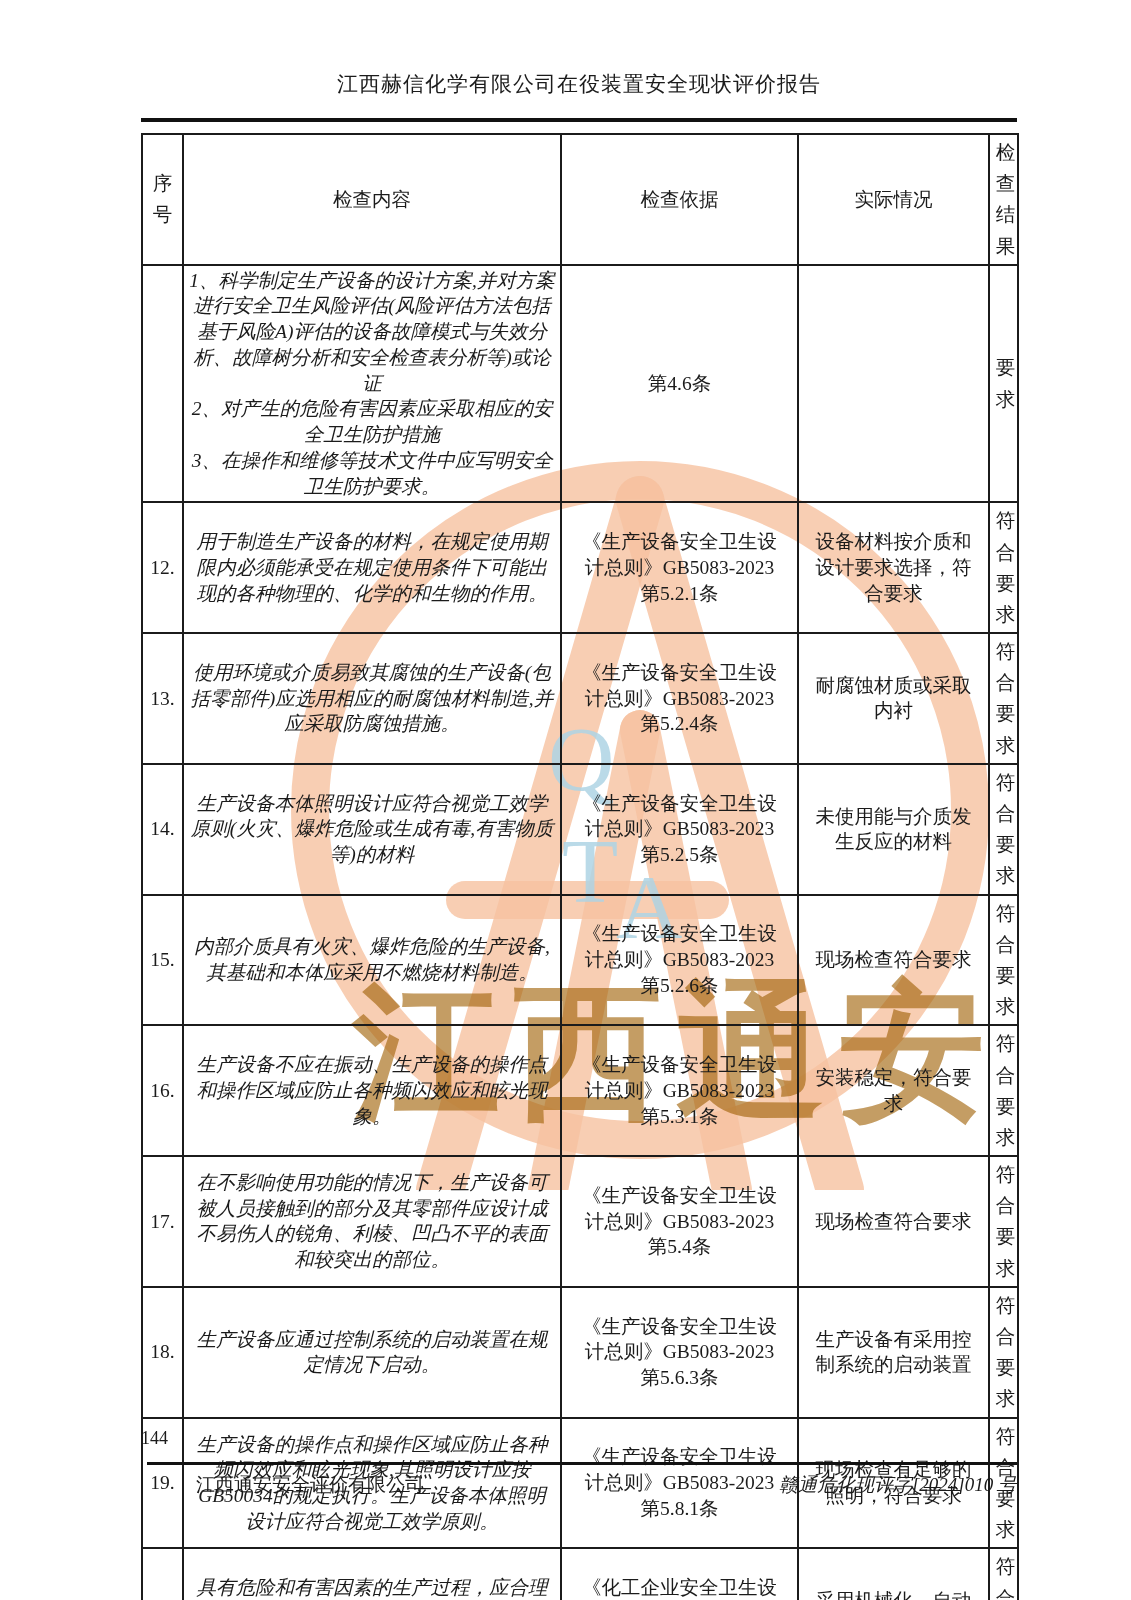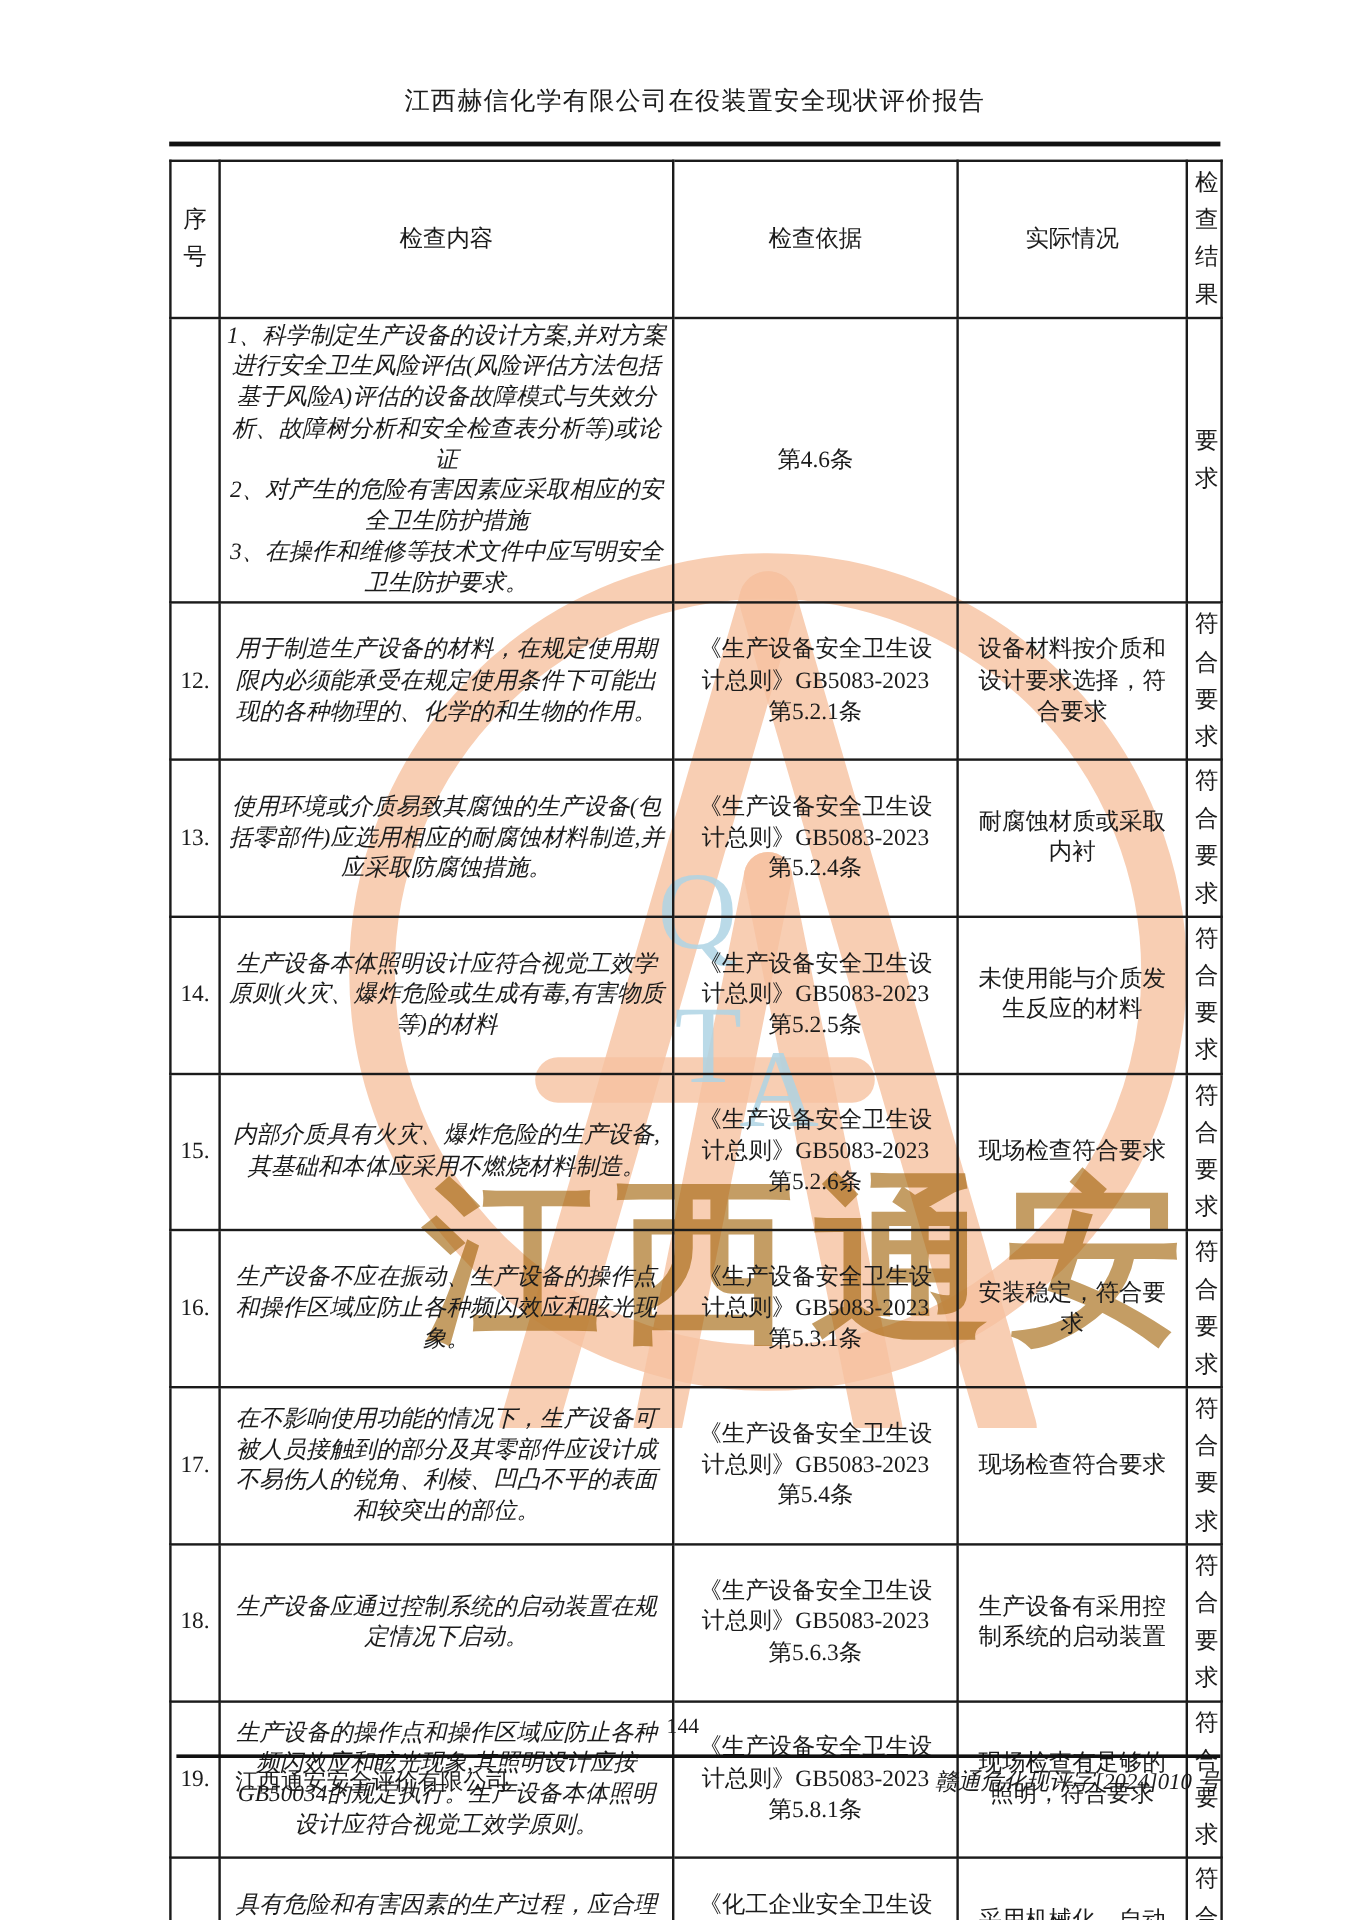--- a/index.html
+++ b/index.html
@@ -38,21 +38,21 @@
     font-size:19.5px;line-height:1.32;
     text-align:center;vertical-align:middle;
     padding:2px 5px;
     overflow:hidden;
   }
   td.c-content{padding:2px 6px;font-style:italic;}
   .pre{white-space:pre-line;}
   .vert{display:inline-block;width:1.08em;word-break:break-all;line-height:1.6;}
   td.vtop{vertical-align:top;padding-top:5px;}
   
-  .page-number{position:absolute;top:1428px;left:141px;width:856px;text-align:center;font-size:18px;z-index:3;}
+  .page-number{position:absolute;top:1428px;left:141px;width:856px;font-size:18px;z-index:3;}
   .footer-rule{position:absolute;top:1462px;left:147px;width:870px;height:3px;background:#111;z-index:3;}
   .footer-left{position:absolute;top:1472px;left:196px;font-size:19px;z-index:3;}
   .footer-right{position:absolute;top:1472px;right:114px;font-size:19px;z-index:3;font-style:italic;}
 </style>
 </head>
 <body>
 
 <div class="page">
 
   <svg class="wm-logo" viewBox="0 0 700 760">

